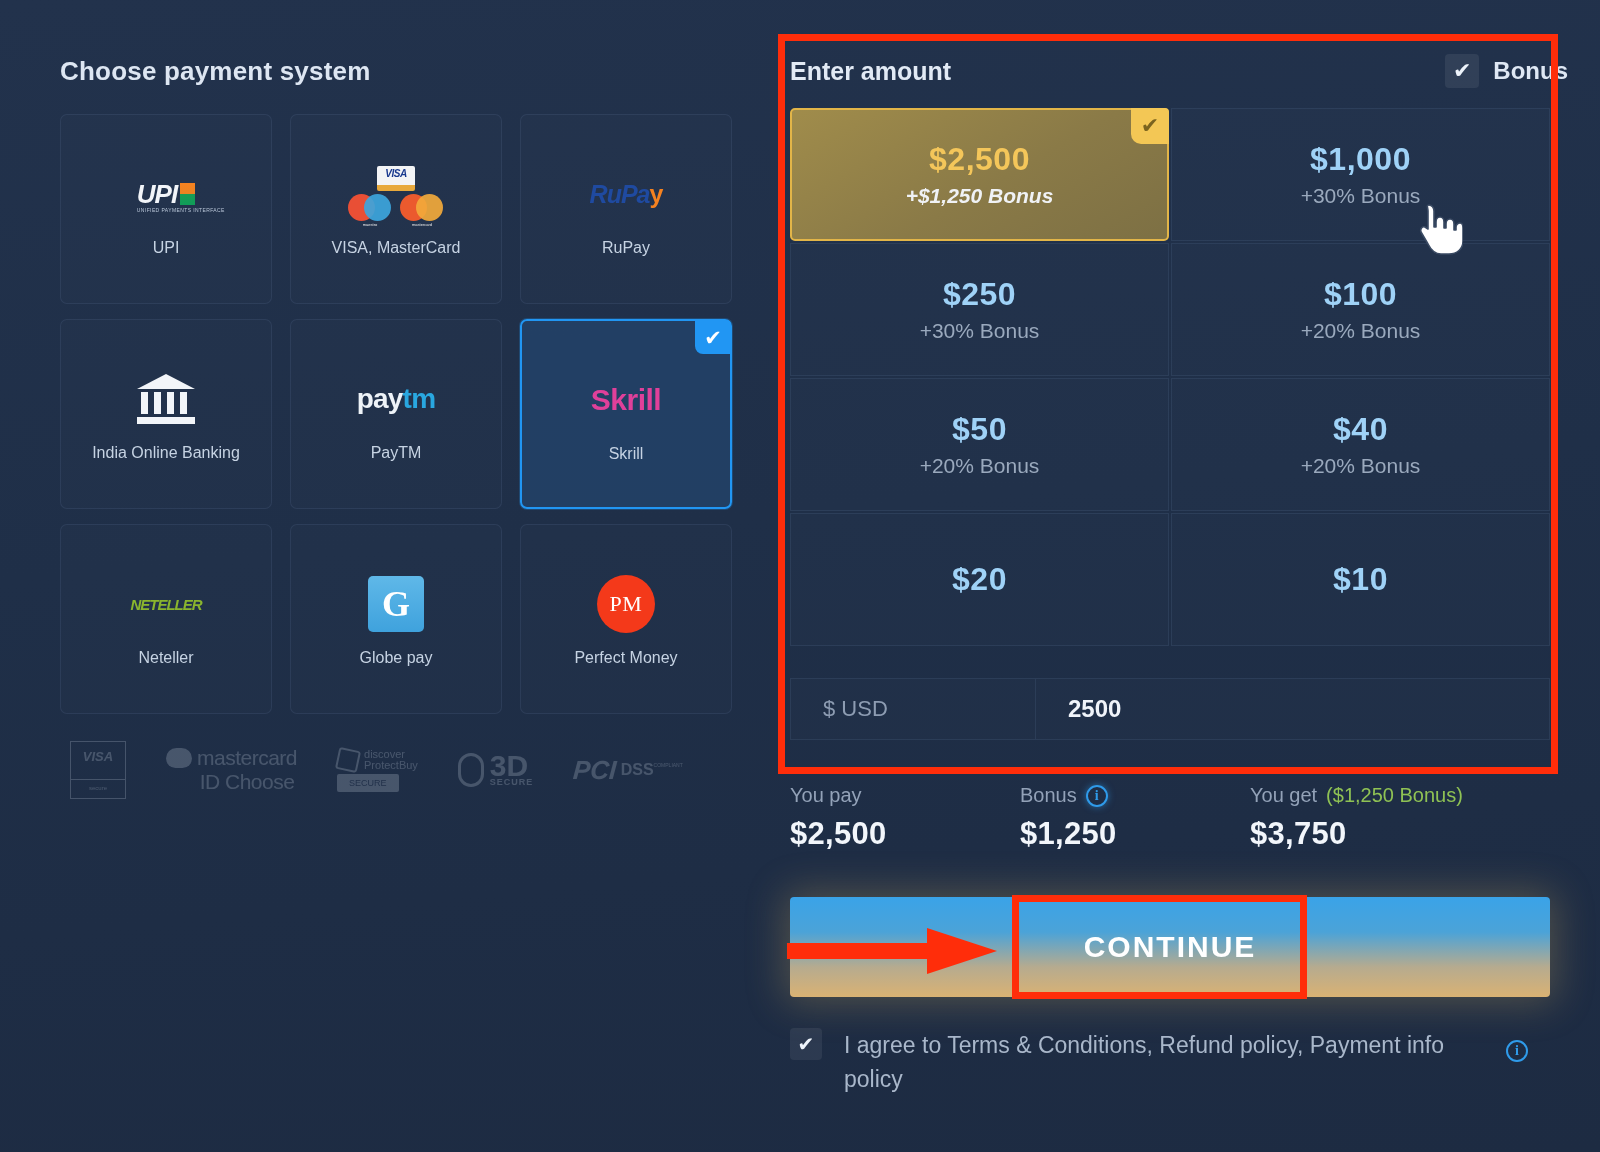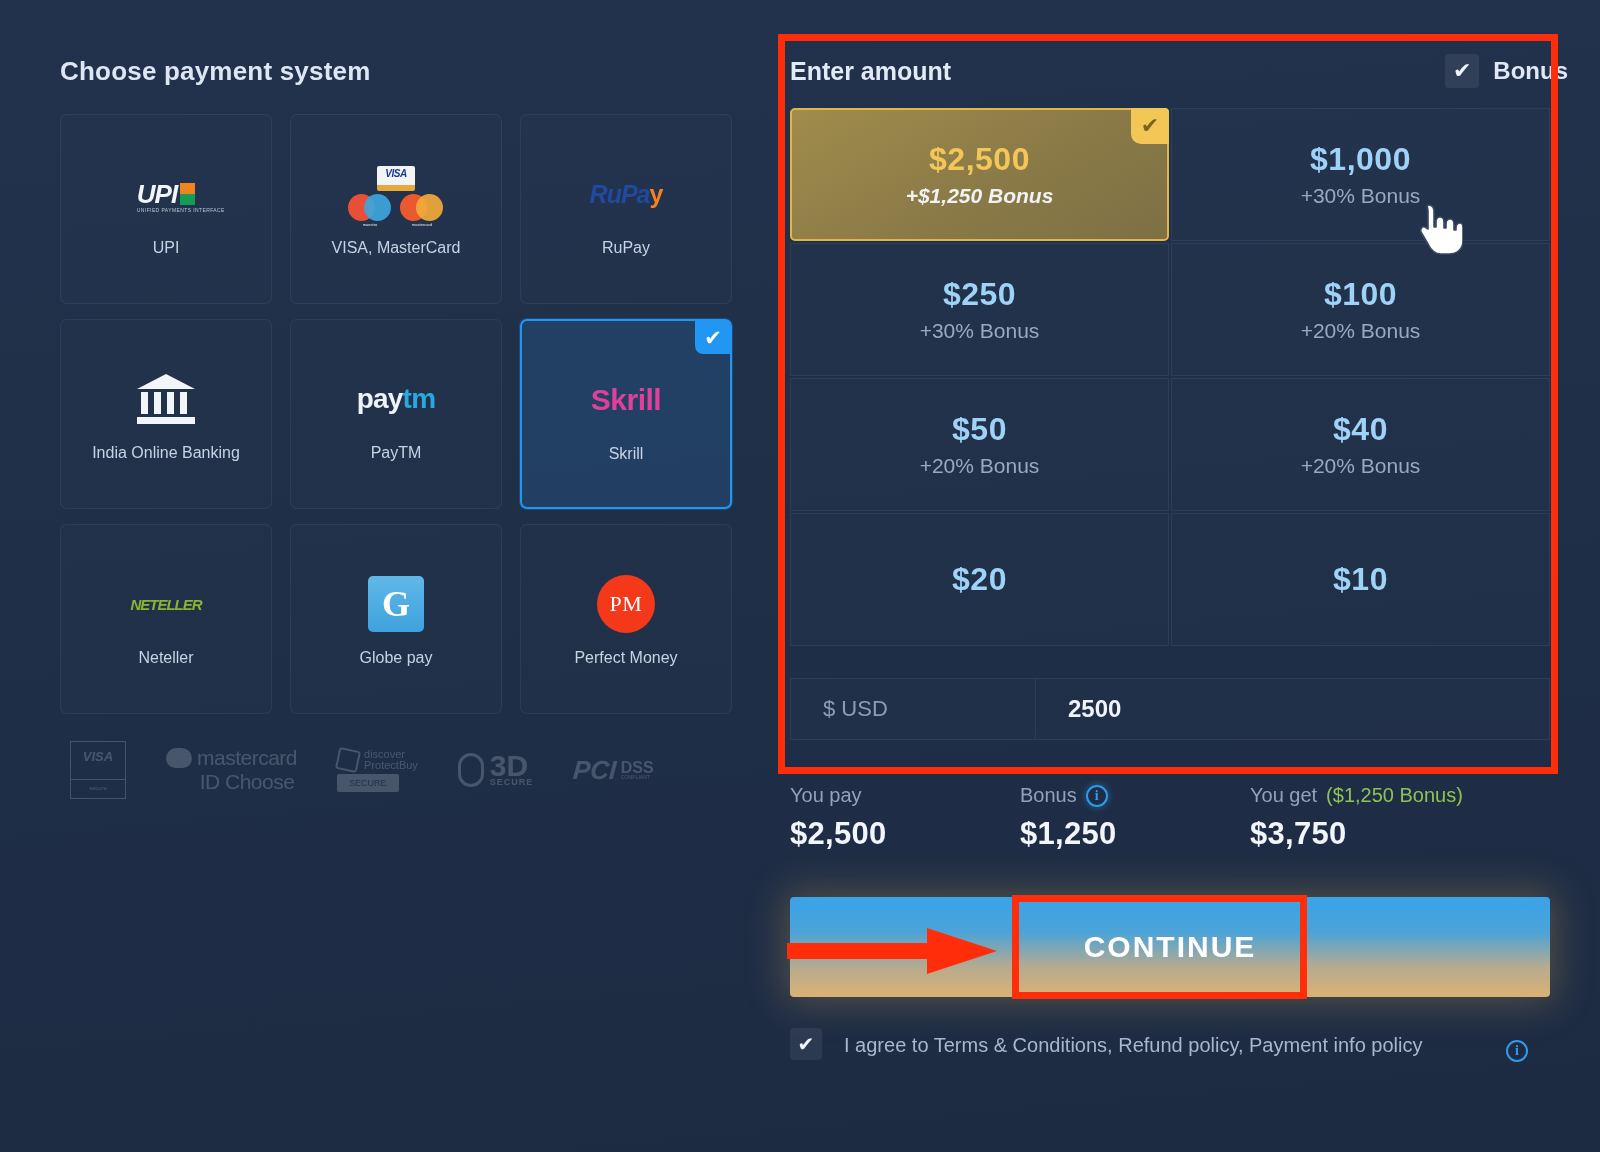--- a/index.html
+++ b/index.html
@@ -158,21 +158,21 @@
   .sec-dc .t { display: flex; gap: 5px; align-items: center; font-size: 11px; line-height: 11px;}
   .sec-dc .hex { width: 22px; height: 22px; border: 2px solid #d8e2ef; border-radius: 3px; transform: rotate(12deg);}
   .sec-dc .bar { background: #d8e2ef; color: #2a3a55; font-size: 9px; padding: 4px 12px; border-radius: 2px; }
   .sec-3d { display: flex; align-items: center; gap: 6px; }
   .sec-3d .lock { width: 26px; height: 34px; border: 3px solid #d8e2ef; border-radius: 14px; }
   .sec-3d .tx { display: flex; flex-direction: column; line-height: .85; font-weight: bold;}
   .sec-3d .tx b { font-size: 30px; }
   .sec-3d .tx s { font-size: 9px; text-decoration: none; letter-spacing: 1px;}
   .sec-pci { display: flex; align-items: center; gap: 4px; }
   .sec-pci .p { font-size: 26px; font-weight: bold; font-style: italic; transform: skewX(-4deg);}
-  .sec-pci .d { display:flex; flex-direction: column; line-height: .9;}
+  .sec-pci .d { display:flex; flex-direction: row; line-height: .9;}
   .sec-pci .d b { font-size: 16px; }
   .sec-pci .d s { font-size: 5px; text-decoration: none;}
 
   
   #right-panel {
     position: absolute;
     left: 770px; top: 0;
     width: 830px; height: 1152px;
   }
   #amount-header {
@@ -291,21 +291,21 @@
     width: 760px;
     display: flex; align-items: flex-start; gap: 22px;
   }
   #terms-box {
     width: 32px; height: 32px; border-radius: 4px; flex: 0 0 auto;
     background: rgba(255,255,255,0.07);
     display: flex; align-items: center; justify-content: center;
     color: #eef4fb; font-size: 20px; line-height: 1;
   }
   #terms-text {
-    font-size: 20px; color: #a9b7ca; line-height: 34px;
+    font-size: 23px; color: #a9b7ca; line-height: 34px;
     max-width: 640px;
   }
   #terms-info {
     position: absolute; right: 22px; top: 12px;
   }
 
   
   .annot-box {
     position: absolute;
     border: 7px solid #ff2d0a;

